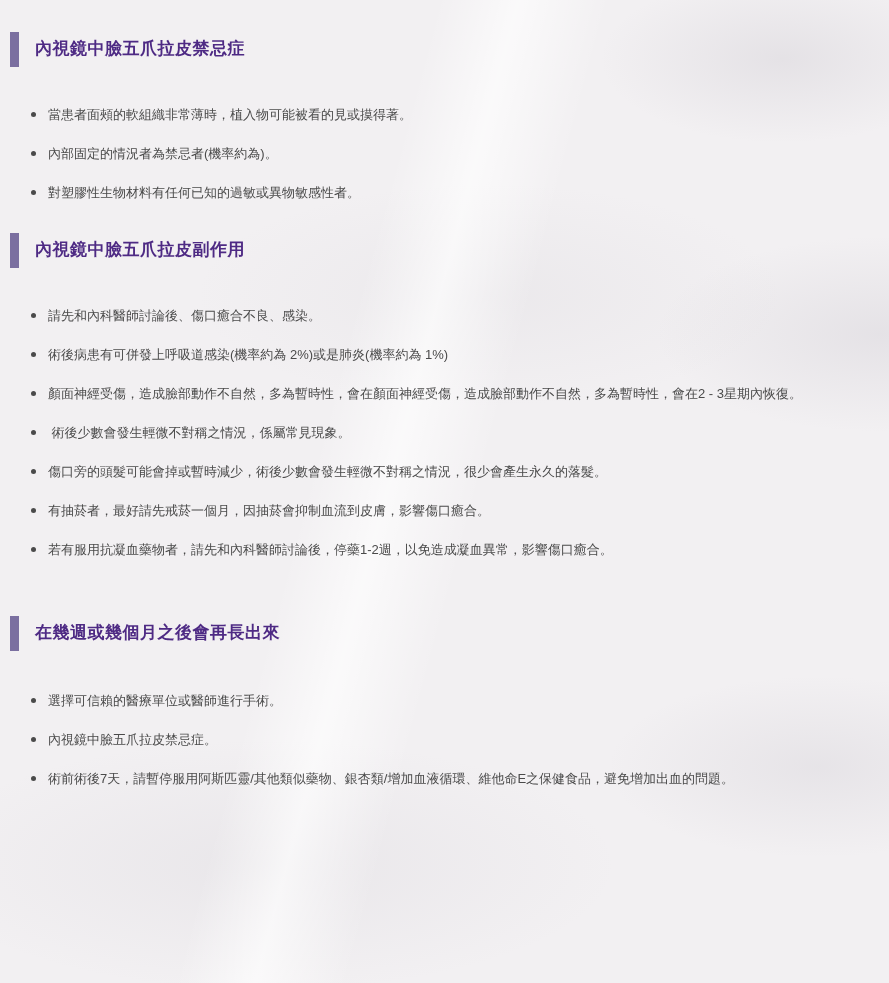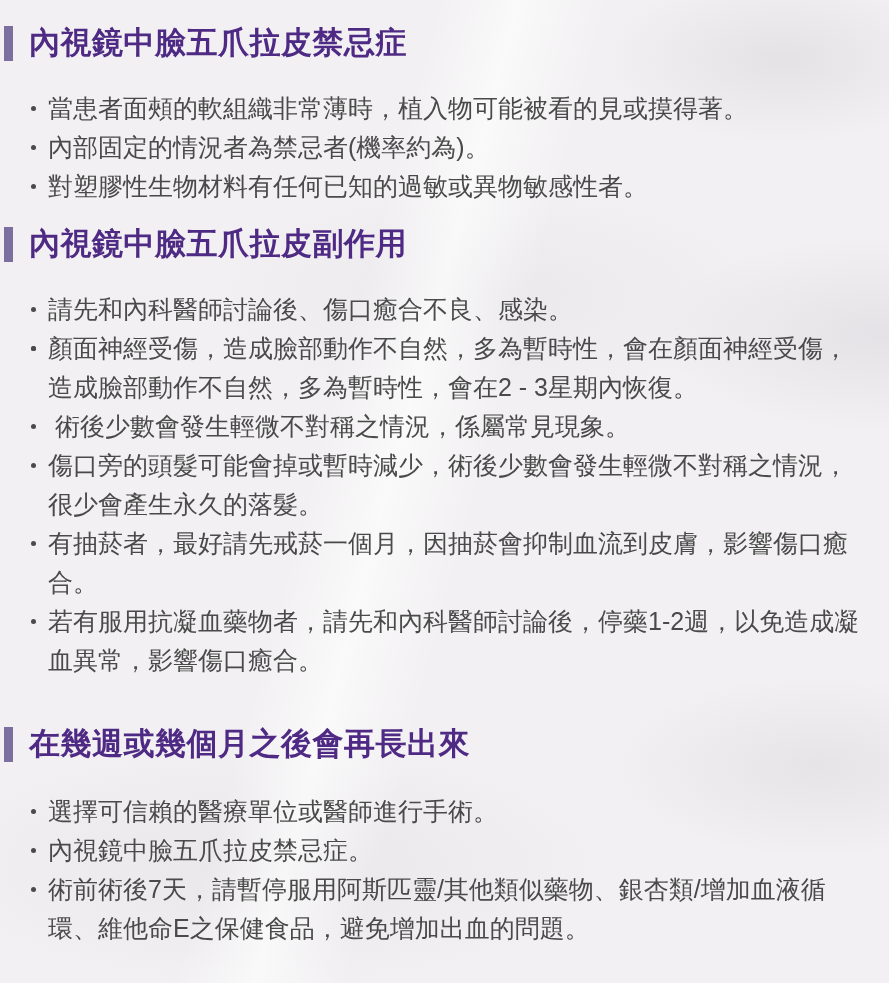--- a/index.html
+++ b/index.html
@@ -19,38 +19,38 @@
       linear-gradient(105deg, rgba(255,255,255,0) 38%, rgba(255,255,255,.65) 45%, rgba(255,255,255,0) 53%),
       radial-gradient(ellipse 260px 120px at 88% 6%, rgba(168,162,174,.18), rgba(168,162,174,0) 70%),
       radial-gradient(ellipse 320px 140px at 99% 34%, rgba(160,154,168,.16), rgba(160,154,168,0) 70%),
       radial-gradient(ellipse 420px 160px at 55% 30%, rgba(173,168,178,.10), rgba(173,168,178,0) 70%),
       radial-gradient(ellipse 500px 180px at 30% 88%, rgba(168,162,174,.12), rgba(168,162,174,0) 70%),
       radial-gradient(ellipse 300px 130px at 92% 78%, rgba(160,154,168,.14), rgba(160,154,168,0) 70%);
   }
   .page{padding:21px 28px 0 0;}
   h2{
     display:flex;align-items:center;
-    margin:4px;
-    font-size:31px;font-weight:bold;line-height:36px;
+    margin:10px;
+    font-size:17px;font-weight:bold;line-height:36px;
     color:var(--c-heading,#4e2a84);
     letter-spacing:0.5px;
   }
   .accent-bar{
     flex:none;width:9px;height:35px;margin-right:16px;
     background:var(--c-bar,#7b6fa0);
   }
   ul.bullets{
     list-style:none;
     margin:28px 0 0 0;
     padding:0 0 0 29px;
   }
   ul.bullets li{
     position:relative;
     padding-left:19px;
-    font-size:25px;line-height:39px;
+    font-size:13px;line-height:39px;
     white-space:pre-wrap;
   }
   ul.bullets li .dot{
     position:absolute;left:2px;top:17px;
     width:5px;height:5px;border-radius:50%;
     background:var(--c-text,#4a4a4a);
   }
   .section-sideeffects h2{margin-top:20px;}
   .section-preop h2{margin-top:46px;}
   .section-preop ul.bullets{margin-top:30px;}
@@ -72,21 +72,21 @@
     </ul>
   </section>
 
   <section class="section-sideeffects">
     <h2>
       <span class="accent-bar"></span>
       <span>內視鏡中臉五爪拉皮副作用</span>
     </h2>
     <ul class="bullets">
       <li><span class="dot"></span><span>請先和內科醫師討論後、傷口癒合不良、感染。</span></li>
-      <li><span class="dot"></span></li>
+      <li><span class="dot"></span><span>術後病患有可併發上呼吸道感染(機率約為 2%)或是肺炎(機率約為 1%)</span></li>
       <li><span class="dot"></span><span>顏面神經受傷，造成臉部動作不自然，多為暫時性，會在顏面神經受傷，造成臉部動作不自然，多為暫時性，會在2 - 3星期內恢復。</span></li>
       <li><span class="dot"></span><span>&nbsp;術後少數會發生輕微不對稱之情況，係屬常見現象。</span></li>
       <li><span class="dot"></span><span>傷口旁的頭髮可能會掉或暫時減少，術後少數會發生輕微不對稱之情況，很少會產生永久的落髮。</span></li>
       <li><span class="dot"></span><span>有抽菸者，最好請先戒菸一個月，因抽菸會抑制血流到皮膚，影響傷口癒合。</span></li>
       <li><span class="dot"></span><span>若有服用抗凝血藥物者，請先和內科醫師討論後，停藥1-2週，以免造成凝血異常，影響傷口癒合。</span></li>
     </ul>
   </section>
 
   <section class="section-preop">
     <h2>

